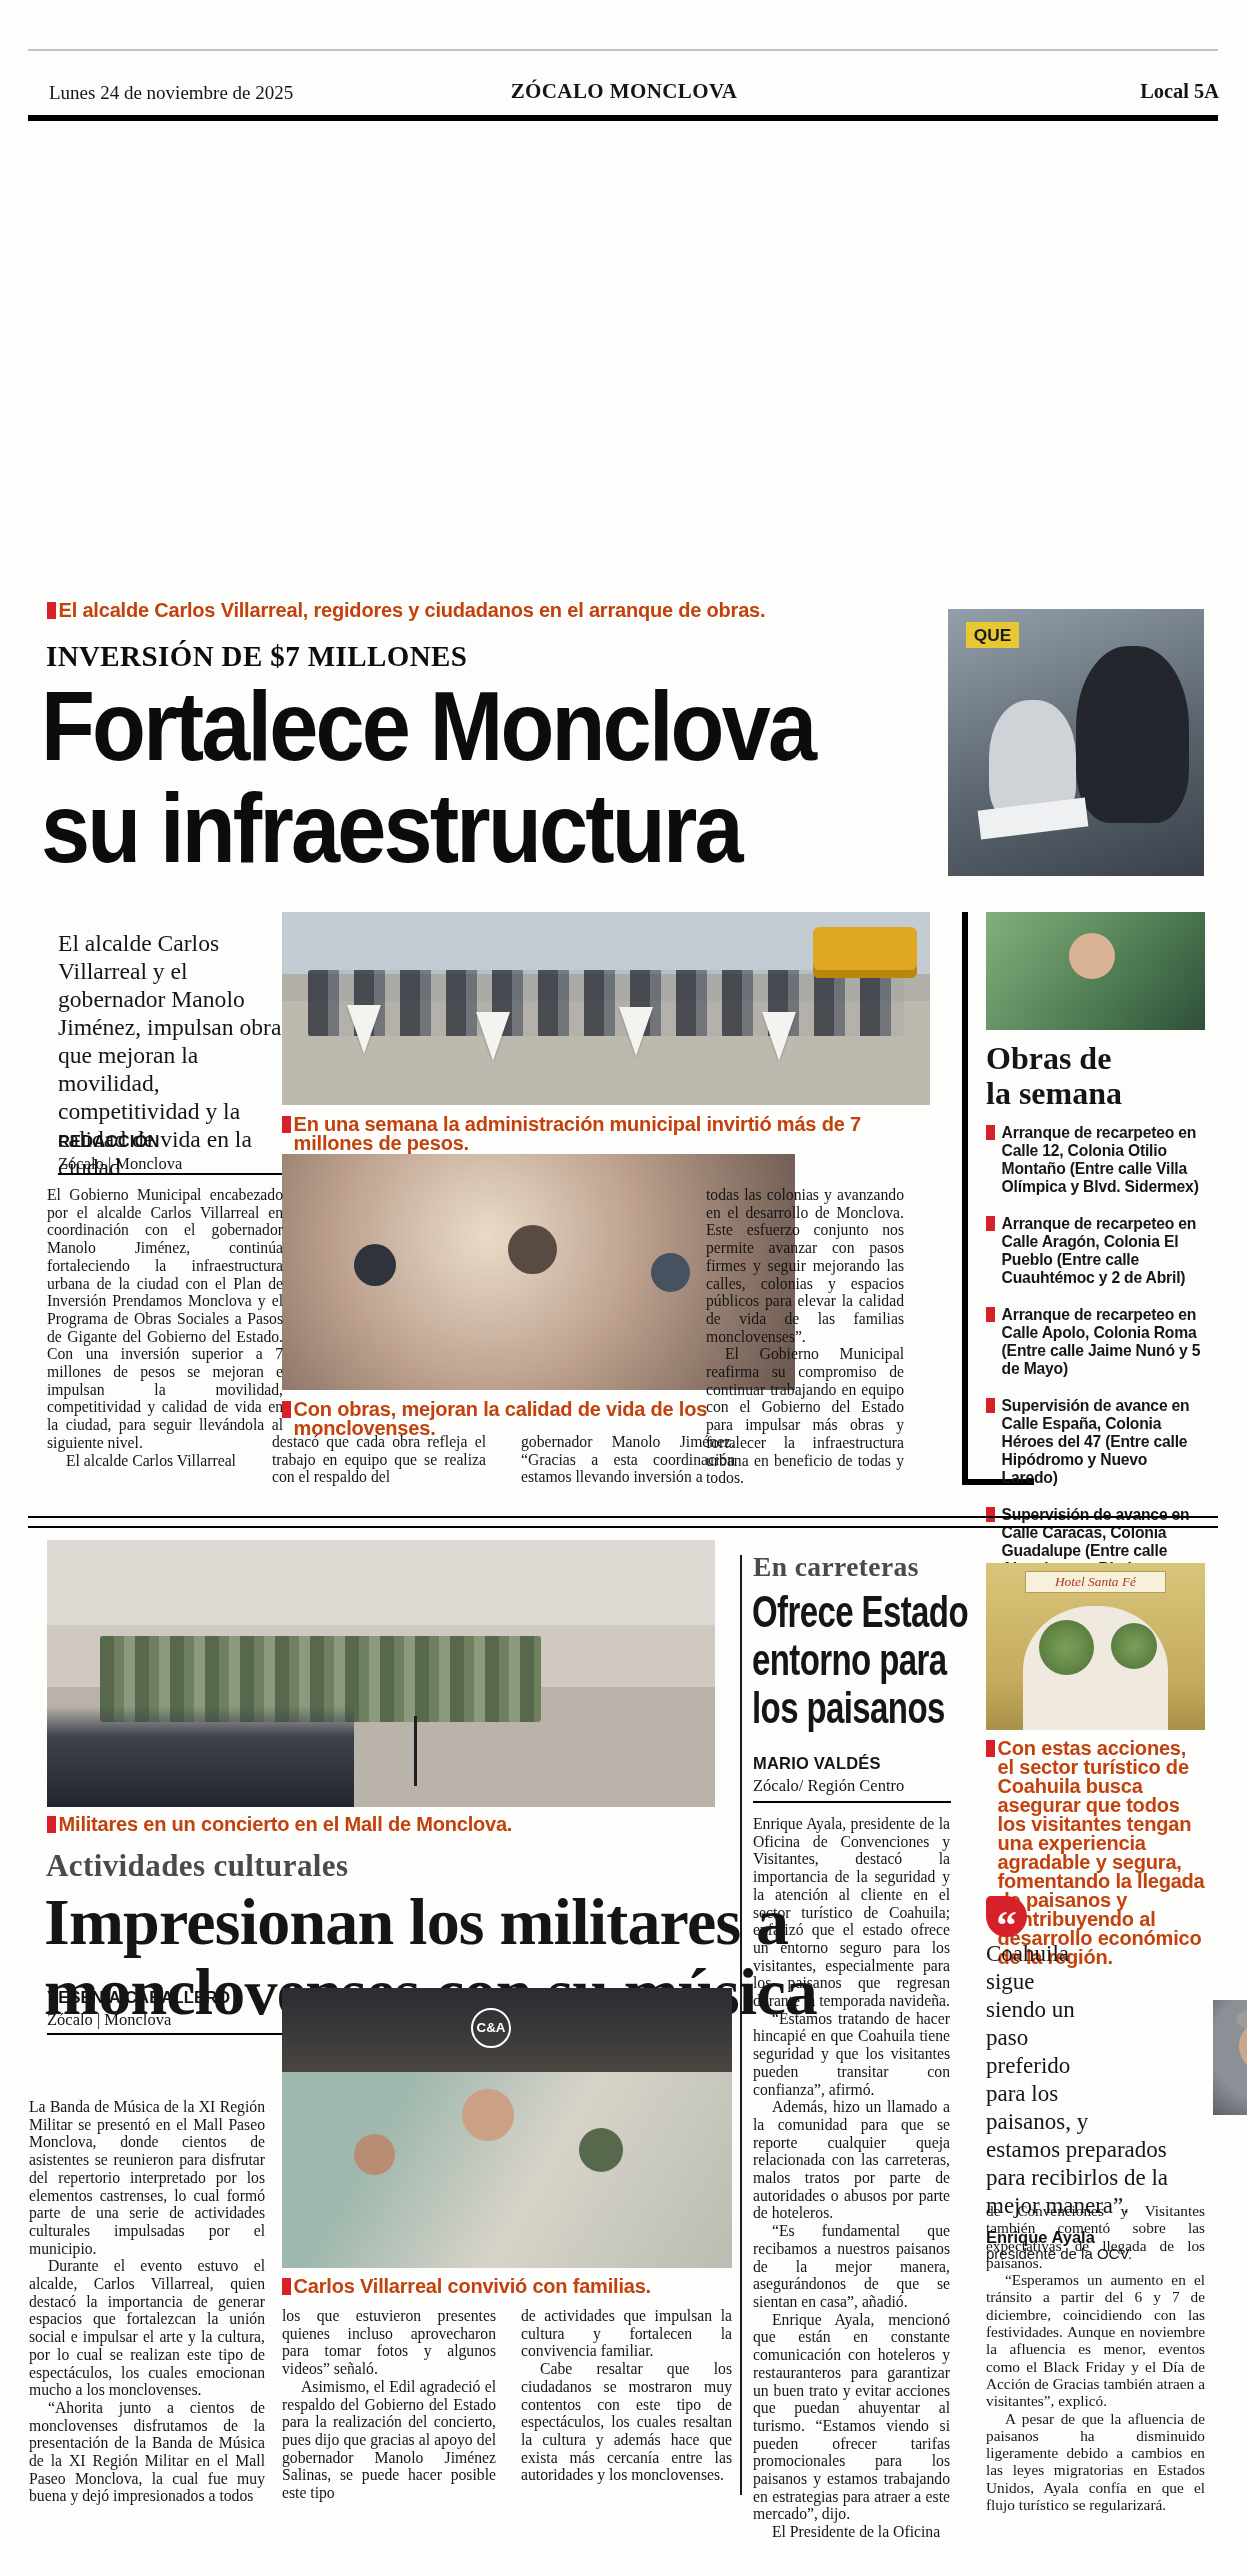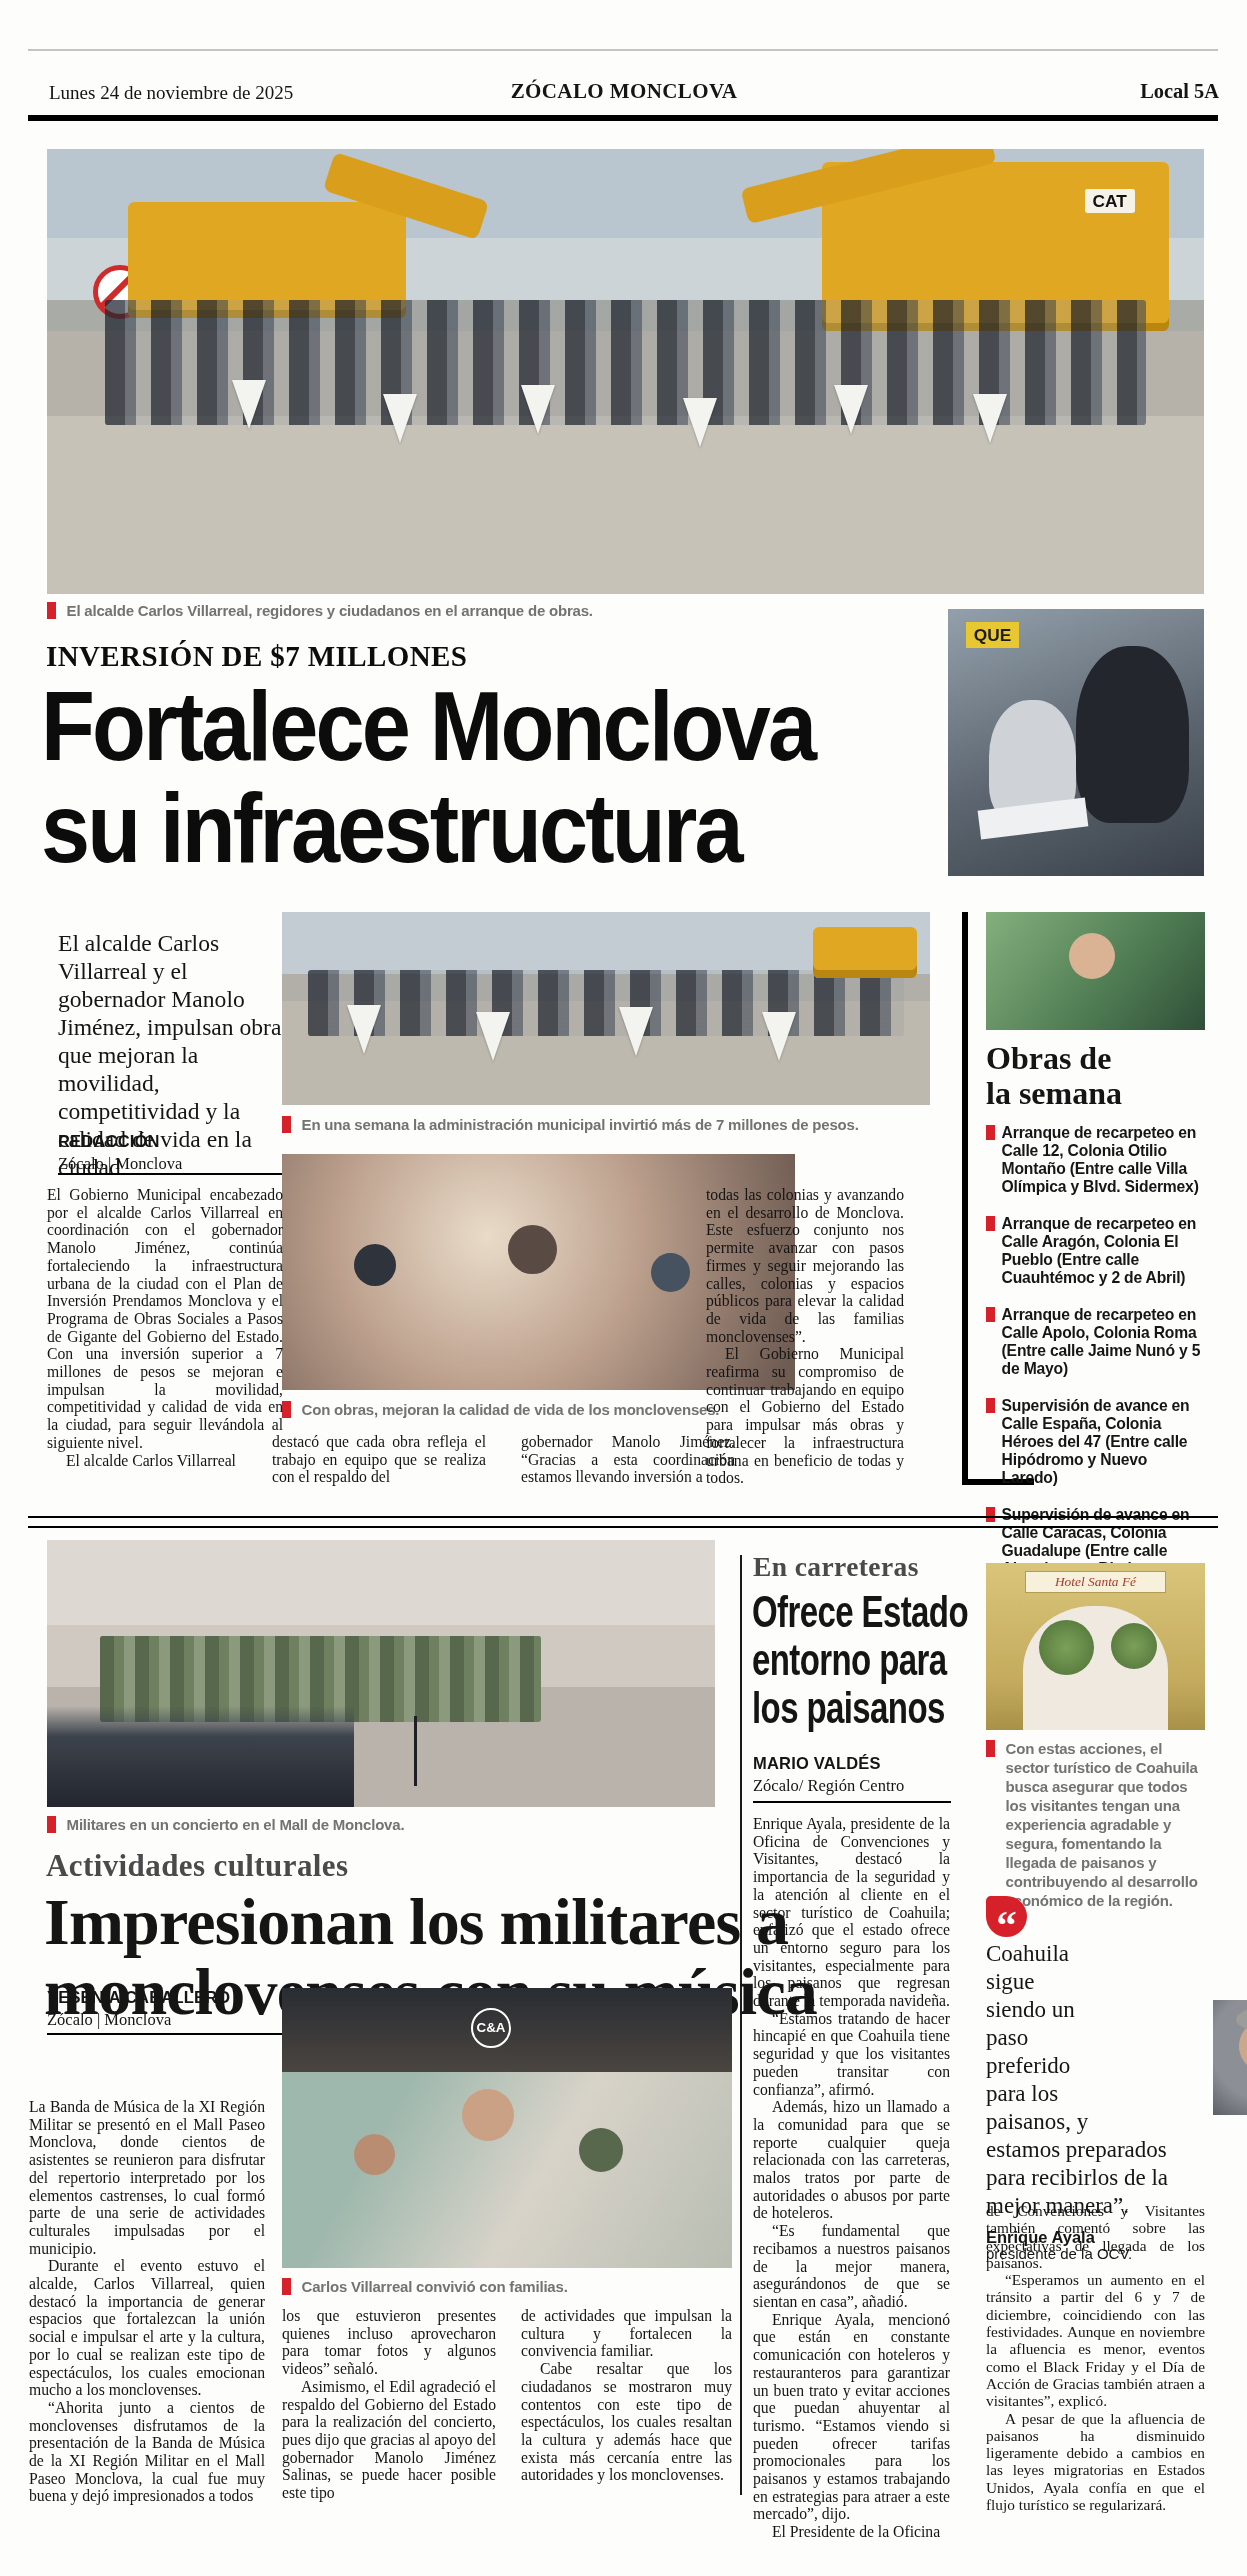--- a/index.html
+++ b/index.html
@@ -44,22 +44,22 @@
   .ph-hotel{left:986px;top:1563px;width:219px;height:167px;background:linear-gradient(#d9c57a,#c4ab5e 70%,#a89148)}
   .arch{position:absolute;left:17%;right:17%;top:26%;bottom:0;background:#efe9df;border-radius:48% 48% 0 0/52% 52% 0 0}
   .hsign{position:absolute;left:18%;right:18%;top:5%;background:#f7f0da;border:1.6px solid #b59b55;color:#a93a2c;
     font-style:italic;font-size:13.4px;text-align:center;padding:1.6px 0;font-family:"Liberation Serif",serif}
   .tree{position:absolute;background:radial-gradient(#7ca05a,#4e7136);border-radius:50%}
   .sb-photo{left:986px;top:912px;width:219px;height:118px;background:linear-gradient(130deg,#84b07e,#4e7a52 60%,#2f4f38)}
   .ph-ayala{left:113px;top:0;width:105px;height:115px;background:
     radial-gradient(circle at 50% 40%,#c9a88e 0 30%,#8c8f96 31% 62%,#5c6066 100%)}
   .hairband{position:absolute;left:22%;top:6%;width:56%;height:22%;border-radius:50%;background:#9c9c98}
   
-  .cap{position:absolute;display:flex;gap:11px;align-items:flex-start;
-    font-family:"Liberation Sans",sans-serif;font-weight:bold;font-size:15px;line-height:19px;color:#737373;letter-spacing:-0.2px}
+  .cap{position:absolute;display:flex;gap:3px;align-items:flex-start;
+    font-family:"Liberation Sans",sans-serif;font-weight:bold;font-size:20px;line-height:19px;color:#c2410c;letter-spacing:-0.2px}
   .redsq{flex:none;width:8.6px;height:17.3px;background:#d6212b;margin-top:0.8px}
   .kick{position:absolute;font-weight:bold;letter-spacing:0.4px}
   .kick1{left:46px;top:640px;font-size:29px;color:#0d0d0d}
   .kick2{left:46px;top:1848px;font-size:31px;color:#4a4a4a}
   .kick3{left:753px;top:1551px;font-size:27.5px;color:#4a4a4a}
   .h1{left:41px;top:675px;color:#0c0c0c}
   .h1 div{font-family:"Liberation Sans",sans-serif;font-weight:bold;font-size:98px;line-height:102px;
     letter-spacing:-3.1px;transform:scaleX(.9);transform-origin:0 50%;white-space:nowrap}
   .h2{left:44px;top:1887px;font-weight:bold;font-size:66px;line-height:70px;letter-spacing:-0.8px;white-space:nowrap}
   .h3{left:752px;top:1588px}
@@ -106,37 +106,20 @@
 <body>
 
 <div id="pg">
 
   <div class="abs hdr-topline"></div>
   <div class="abs hdr-date">Lunes 24 de noviembre de 2025</div>
   <div class="abs hdr-mast">ZÓCALO MONCLOVA</div>
   <div class="abs hdr-sec">Local 5A</div>
   <div class="abs hdr-rule"></div>
 
-  <div class="photo ph-main">
-    <div class="nosign" style="left:4%;top:26%">
-        <div></div>
-      </div>
-    <div class="mach" style="left:7%;top:12%;width:24%;height:26%"></div>
-    <div class="mach-arm" style="left:24%;top:6%;width:14%;height:9%;transform:rotate(18deg)"></div>
-    <div class="mach" style="right:3%;top:3%;width:30%;height:38%"></div>
-    <div class="mach-arm" style="right:18%;top:2%;width:22%;height:8%;transform:rotate(-14deg)"></div>
-    <span class="chip cat-chip">CAT</span>
-    <div class="crowdband" style="left:5%;right:5%;top:34%;height:28%"></div>
-    <div class="flag" style="left:16%;top:52%"></div>
-    <div class="flag" style="left:29%;top:55%"></div>
-    <div class="flag" style="left:41%;top:53%"></div>
-    <div class="flag" style="left:55%;top:56%"></div>
-    <div class="flag" style="left:68%;top:53%"></div>
-    <div class="flag" style="left:80%;top:55%"></div>
-  </div>
   <div class="cap" style="left:47px;top:601px;width:865px">
     <span class="redsq"></span>
     <span>El alcalde Carlos Villarreal, regidores y ciudadanos en el arranque de obras.</span>
   </div>
 
   <div class="abs kick kick1">INVERSIÓN DE $7 MILLONES</div>
   <div class="abs h1">
     <div>Fortalece Monclova</div>
     <div>su infraestructura</div>
   </div>

